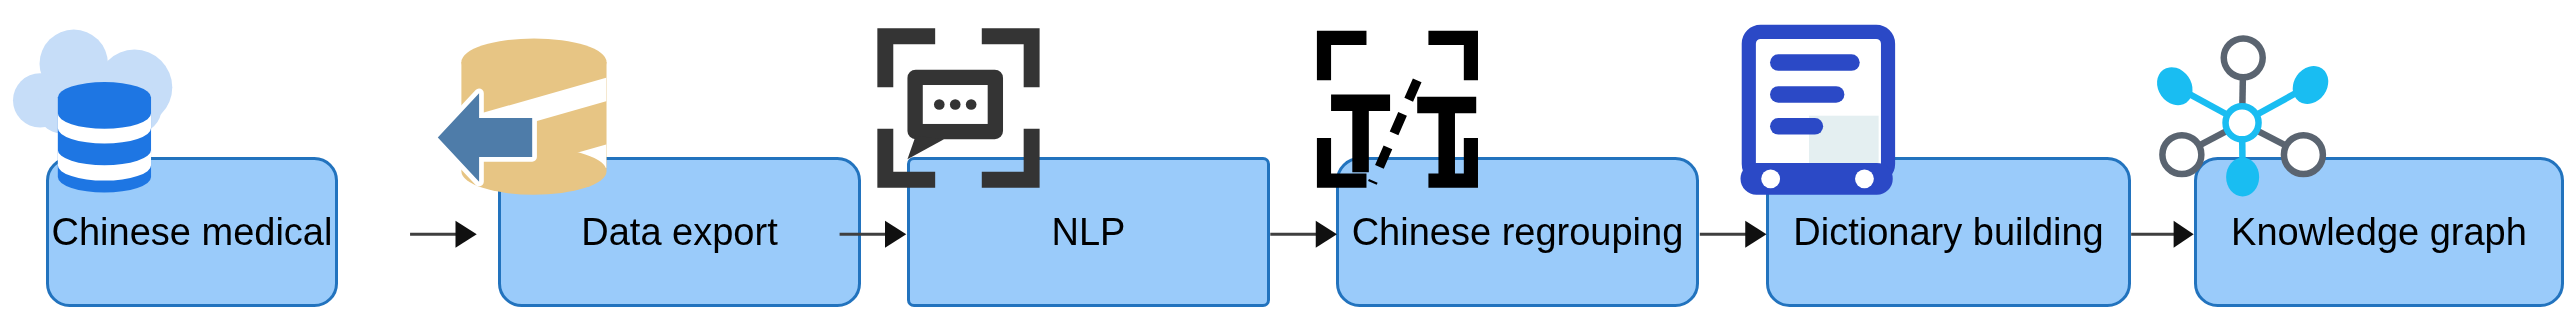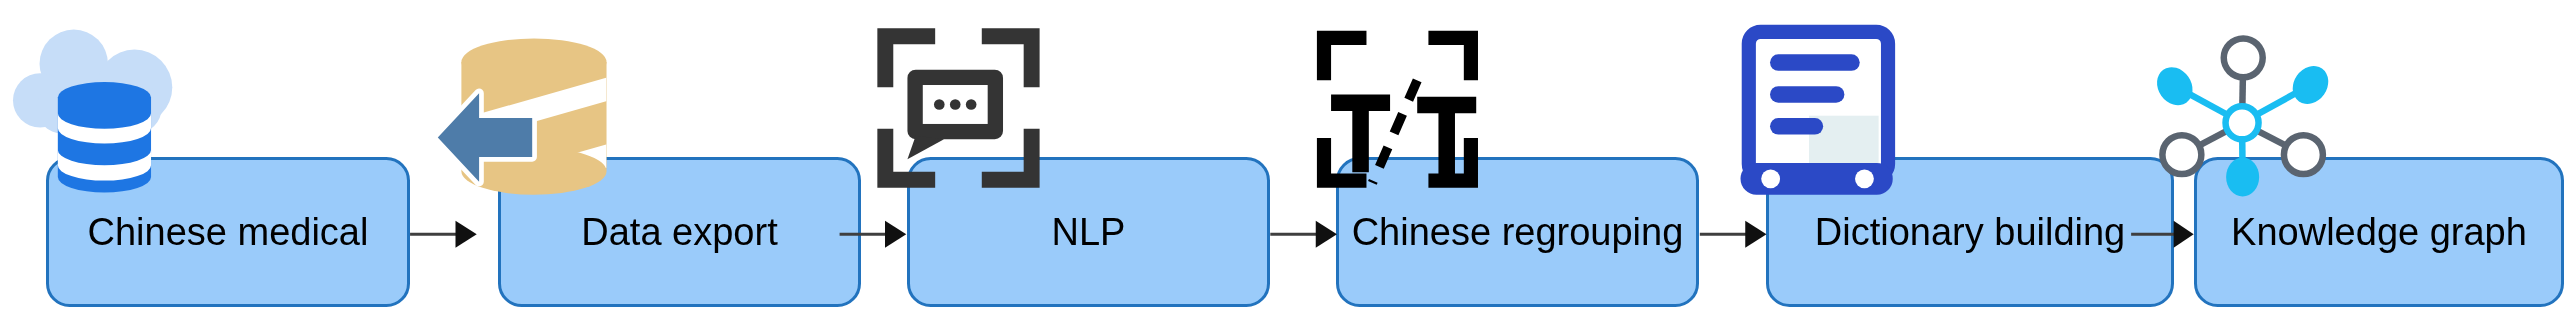--- a/index.html
+++ b/index.html
@@ -45,35 +45,35 @@
   .blob-cyan{fill:var(--net-cyan);}
   .arrow-line{stroke:var(--arrow);stroke-width:5;}
   .arrow-head{fill:#101010;}
   .slash-dash{stroke:var(--black);stroke-width:16;stroke-dasharray:36 26;}
 </style>
 </head>
 <body>
 
 <div class="canvas">
 
-  <div class="node" style="left:46px;width:364px;">
+  <div class="node" style="left:46px;width:292px;">
     <div class="lbl">
       <span>Chinese medical</span><br>
     </div>
   </div>
   <div class="node" style="left:498px;width:363px;">
     <div class="lbl">Data export</div>
   </div>
-  <div class="node" style="left:907px;width:363px;">
+  <div class="node" style="left:907px;width:363px;border-radius:7px;">
     <div class="lbl">NLP</div>
   </div>
   <div class="node" style="left:1336px;width:363px;">
     <div class="lbl">Chinese regrouping</div>
   </div>
-  <div class="node" style="left:1766px;width:408px;">
+  <div class="node" style="left:1766px;width:365px;">
     <div class="lbl">Dictionary building</div>
   </div>
   <div class="node" style="left:2194px;width:370px;">
     <div class="lbl">Knowledge graph</div>
   </div>
 
   <svg class="overlay" viewBox="0 0 4366 571" xmlns="http://www.w3.org/2000/svg">
 
     <g>
       <line class="arrow-line" x1="695" y1="397" x2="774" y2="397"></line>

